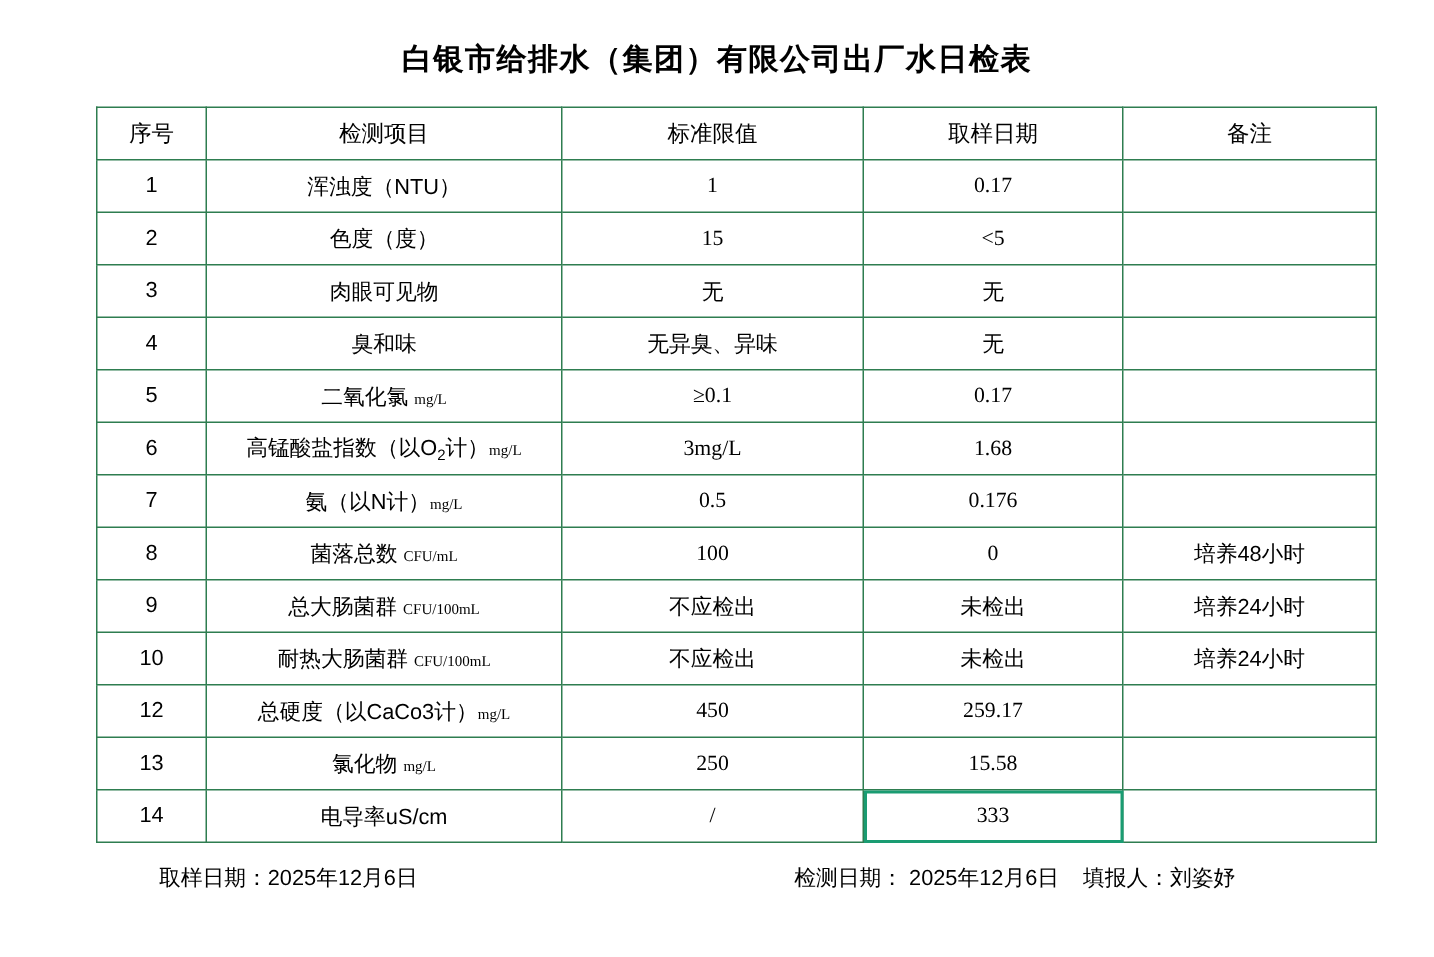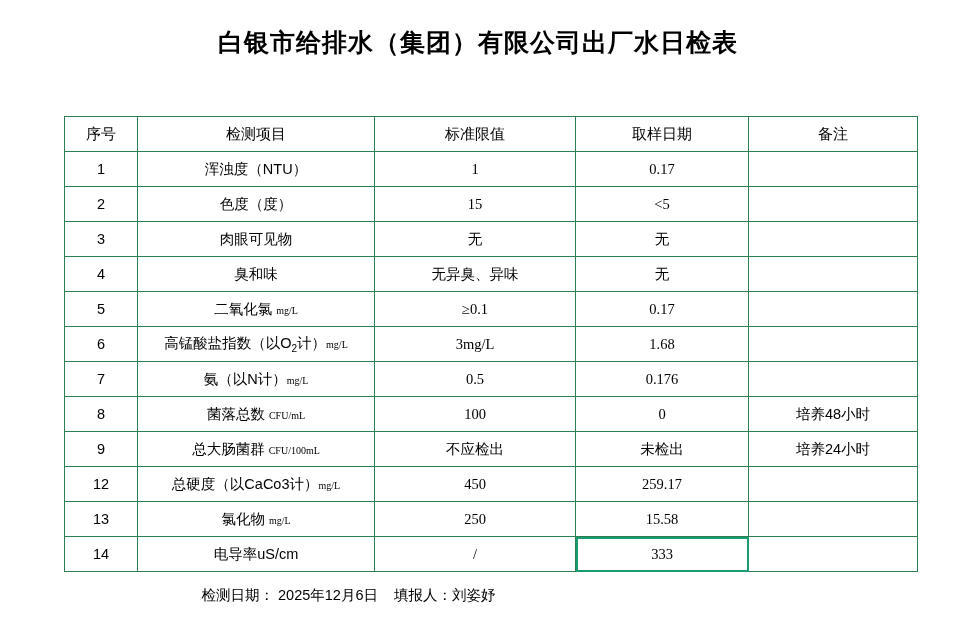--- a/index.html
+++ b/index.html
@@ -15,36 +15,35 @@
     overflow: hidden;
   }
   .page {
     position: relative;
     width: 956px;
     height: 638px;
     box-sizing: border-box;
   }
   .doc-title {
     text-align: center;
-    font-size: 25px;
+    font-size: 20px;
     font-weight: bold;
     letter-spacing: 1px;
     padding-top: 26px;
     padding-bottom: 18px;
     color: #000;
   }
   .table-wrap {
     padding: 0 64px;
   }
   table.report {
     border-collapse: collapse;
     width: 828px;
     table-layout: fixed;
     background: #fff;
-    margin-top: 39px;
   }
   table.report td, table.report th {
     border: 1px solid #2e7d50;
     height: 34px;
     font-size: 14.5px;
     font-weight: normal;
     text-align: center;
     vertical-align: middle;
     padding: 0 2px;
     color: #000;
@@ -162,20 +161,27 @@
           <td>培养48小时</td>
         </tr>
         <tr>
           <td>9</td>
           <td><span>总大肠菌群</span>&nbsp;<span class="unit">CFU/100mL</span></td>
           <td>不应检出</td>
           <td>未检出</td>
           <td>培养24小时</td>
         </tr>
         <tr>
+          <td>10</td>
+          <td><span>耐热大肠菌群</span>&nbsp;<span class="unit">CFU/100mL</span></td>
+          <td>不应检出</td>
+          <td>未检出</td>
+          <td>培养24小时</td>
+        </tr>
+        <tr>
           <td>12</td>
           <td><span>总硬度（以CaCo3计）</span><span class="unit">mg/L</span></td>
           <td class="ascii">450</td>
           <td class="ascii">259.17</td>
           <td></td>
         </tr>
         <tr>
           <td>13</td>
           <td><span>氯化物</span>&nbsp;<span class="unit">mg/L</span></td>
           <td class="ascii">250</td>
@@ -187,17 +193,18 @@
           <td><span>电导率uS/cm</span><span class="unit"></span></td>
           <td class="ascii">/</td>
           <td class="ascii cell-highlight">333</td>
           <td></td>
         </tr>
       </tbody>
     </table>
   </div>
 
   <div class="footer">
+    <div class="f-item f1">取样日期：2025年12月6日</div>
     <div class="f-item f2">检测日期： 2025年12月6日</div>
     <div class="f-item f3">填报人：刘姿妤</div>
   </div>
 
 </div>
 
 </body></html>

